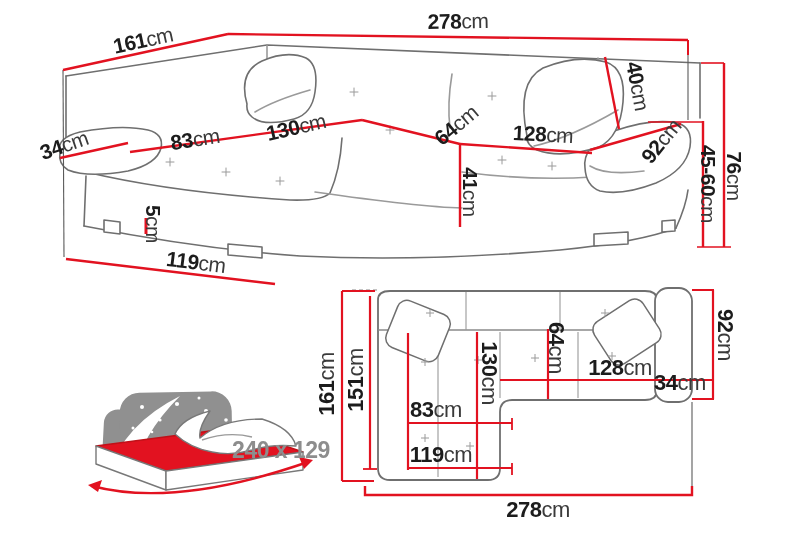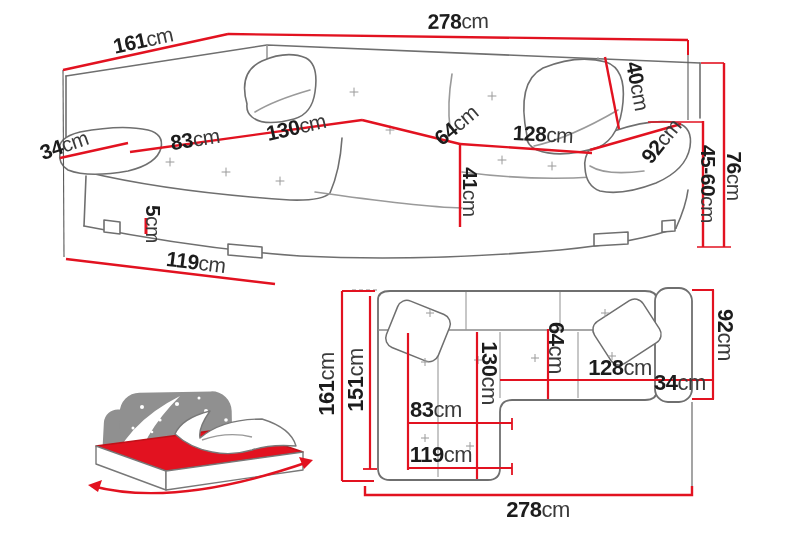--- a/index.html
+++ b/index.html
@@ -202,14 +202,15 @@
 <div class="dim plan" style="--r:-90deg;left:356px;top:380px"><span class="num">151</span><span class="unit">cm</span></div>
 <div class="dim plan" style="--r:90deg;left:489px;top:373px"><span class="num">130</span><span class="unit">cm</span></div>
 <div class="dim plan" style="--r:90deg;left:556px;top:348px"><span class="num">64</span><span class="unit">cm</span></div>
 <div class="dim plan" style="left:620px;top:368px"><span class="num">128</span><span class="unit">cm</span></div>
 <div class="dim plan" style="left:680px;top:383px"><span class="num">34</span><span class="unit">cm</span></div>
 <div class="dim plan" style="--r:90deg;left:725px;top:335px"><span class="num">92</span><span class="unit">cm</span></div>
 <div class="dim plan" style="left:436px;top:410px"><span class="num">83</span><span class="unit">cm</span></div>
 <div class="dim plan" style="left:441px;top:455px"><span class="num">119</span><span class="unit">cm</span></div>
 <div class="dim plan" style="left:538px;top:510px"><span class="num">278</span><span class="unit">cm</span></div>
 
+<div class="dim sleep" style="left:281px;top:450px"><span class="num">240 x 129</span></div>
 
 </div>
 
 </body></html>

